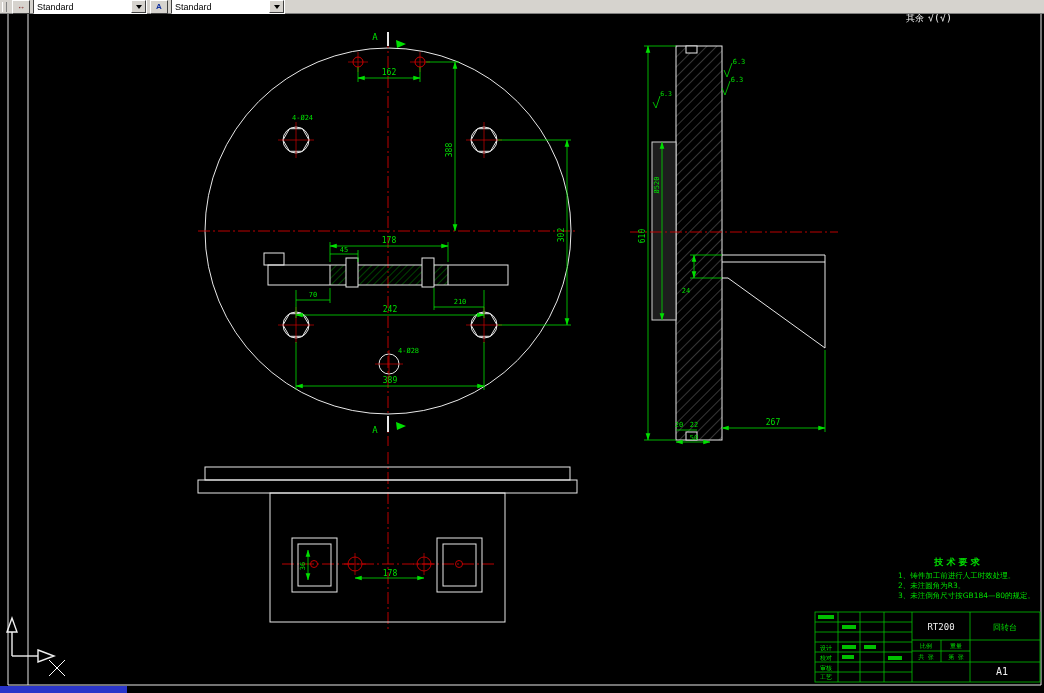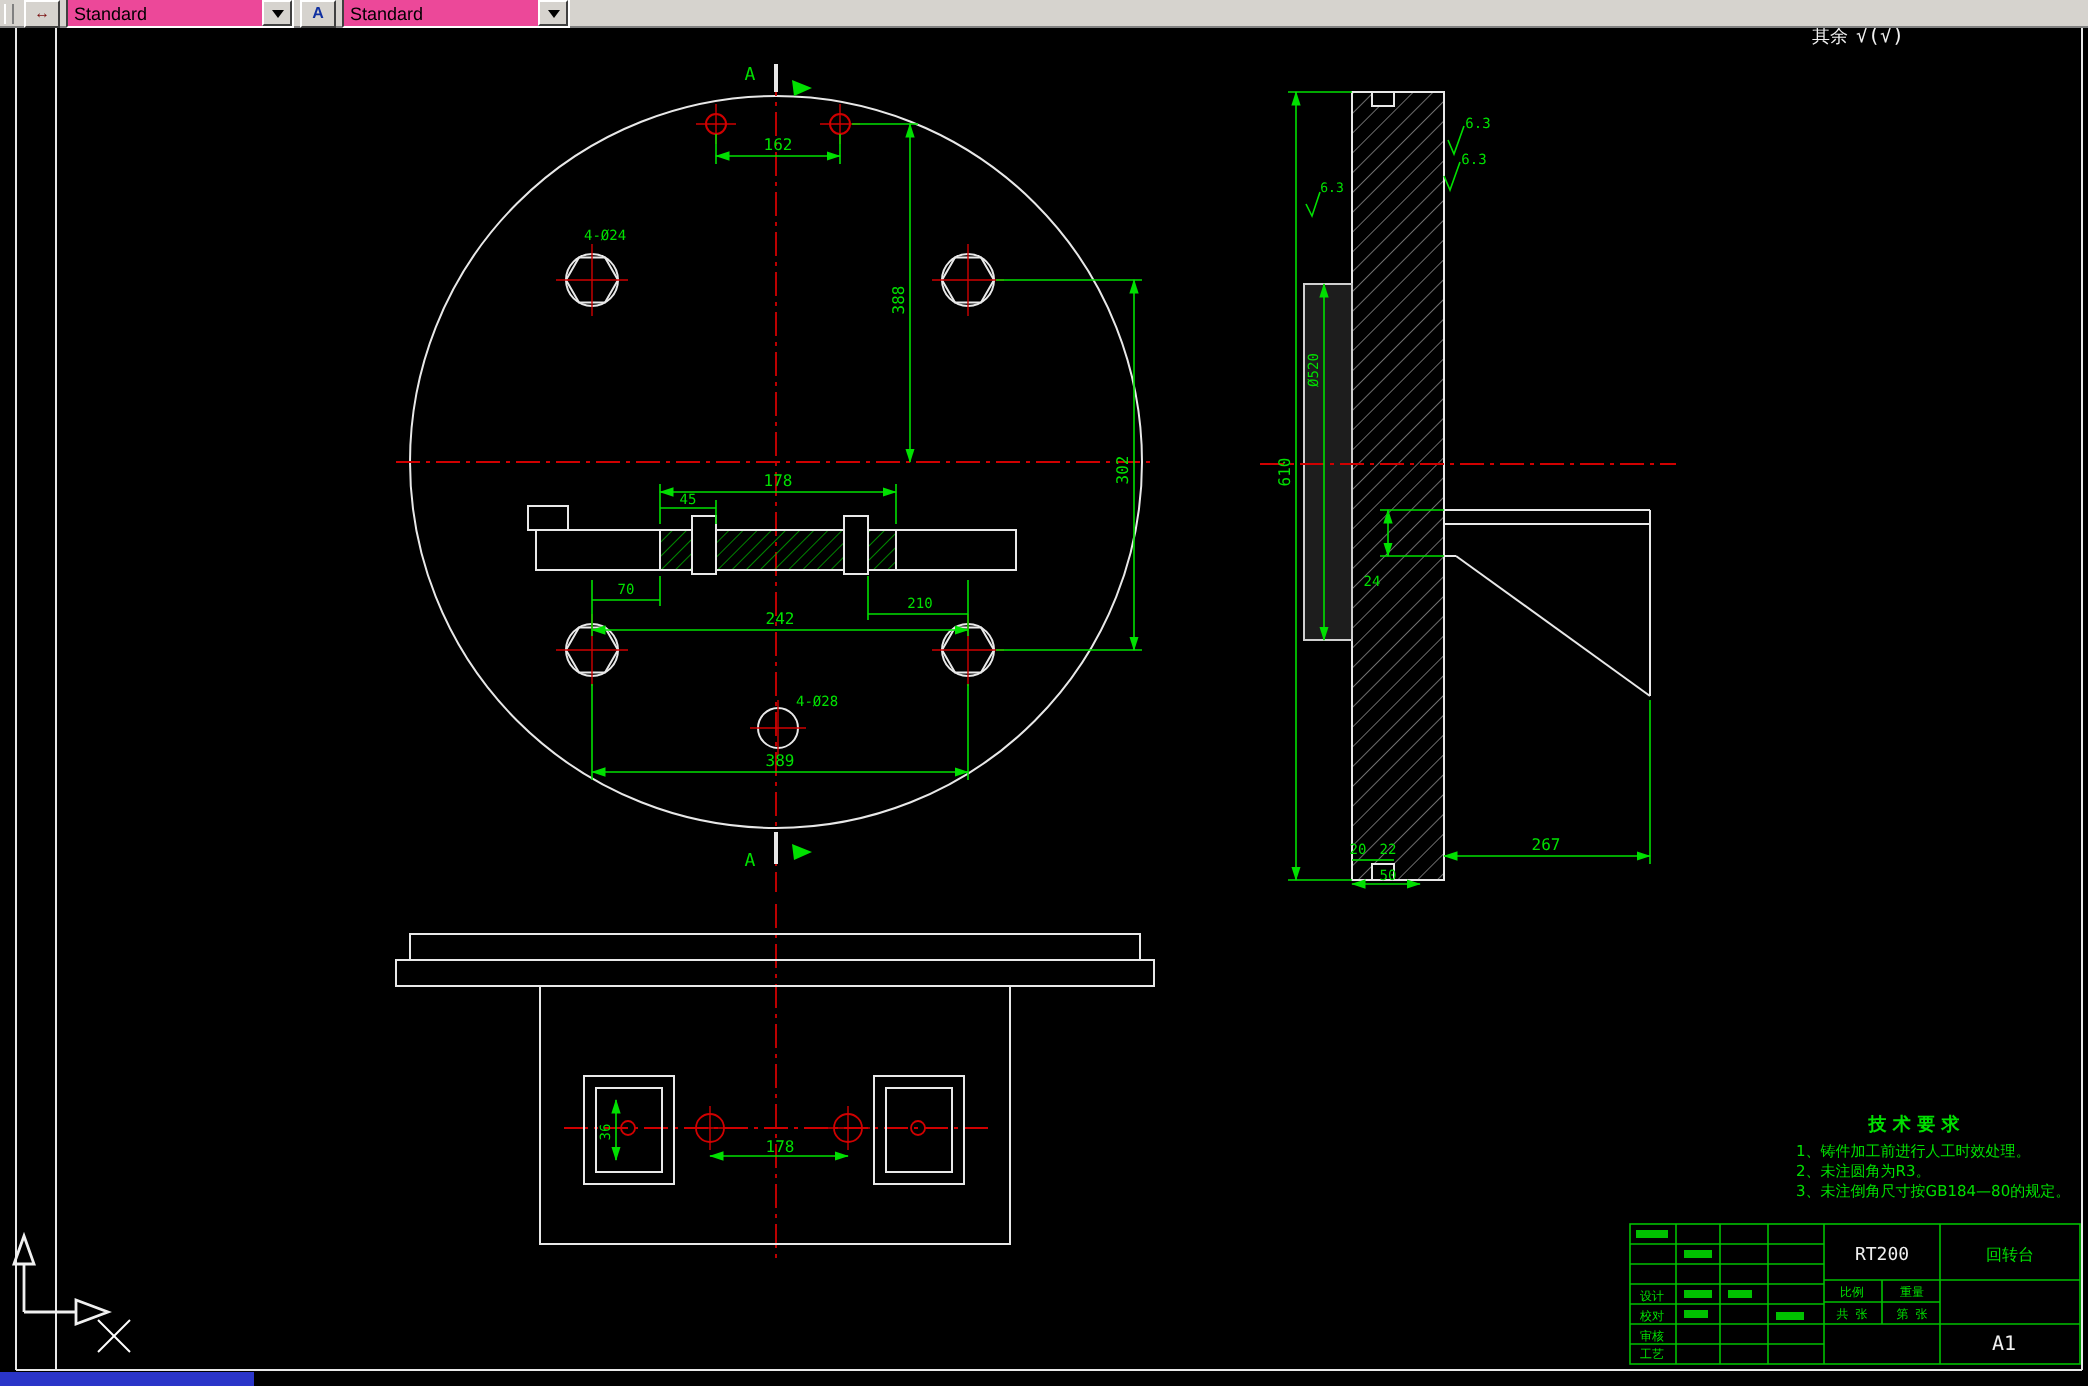--- a/index.html
+++ b/index.html
@@ -7,21 +7,21 @@
           font-family:"Liberation Sans",sans-serif;}
   
   .toolbar{position:absolute;top:0;left:0;width:1044px;height:14px;background:#d6d3ce;
            display:flex;align-items:center;gap:3px;padding-left:2px;box-sizing:border-box;
            border-bottom:1px solid #808080;z-index:5;}
   .grip{width:3px;height:10px;border-left:1px solid #fff;border-right:1px solid #808080;margin-right:2px;}
   .tbtn{width:16px;height:12px;background:#d6d3ce;border:1px solid;border-color:#fff #404040 #404040 #fff;
         display:flex;align-items:center;justify-content:center;font-size:8px;line-height:1;cursor:pointer;}
   .glyph-dim{color:#7a1010;font-weight:bold;font-size:8px;}
   .glyph-txt{color:#1030a0;font-weight:bold;font-size:8px;}
-  .combo{height:13px;width:112px;background:#ec4899;border:1px solid;border-color:#404040 #fff #fff #404040;
+  .combo{height:13px;width:112px;background:#ffffff;border:1px solid;border-color:#404040 #fff #fff #404040;
          display:flex;align-items:center;font-size:9px;cursor:pointer;}
   .combo-text{flex:1;padding-left:3px;color:#000;white-space:nowrap;overflow:hidden;}
   .combo-btn{width:13px;height:11px;background:#d6d3ce;border:1px solid;border-color:#fff #404040 #404040 #fff;
              display:flex;align-items:center;justify-content:center;}
   .arrow-down{width:0;height:0;border-left:3px solid transparent;border-right:3px solid transparent;
               border-top:4px solid #000;}
   
   svg{position:absolute;top:0;left:0;}
   svg text{font-family:"DejaVu Sans Mono","Liberation Mono",monospace;}
   .cjk{font-family:"DejaVu Sans","Liberation Sans",sans-serif;}

